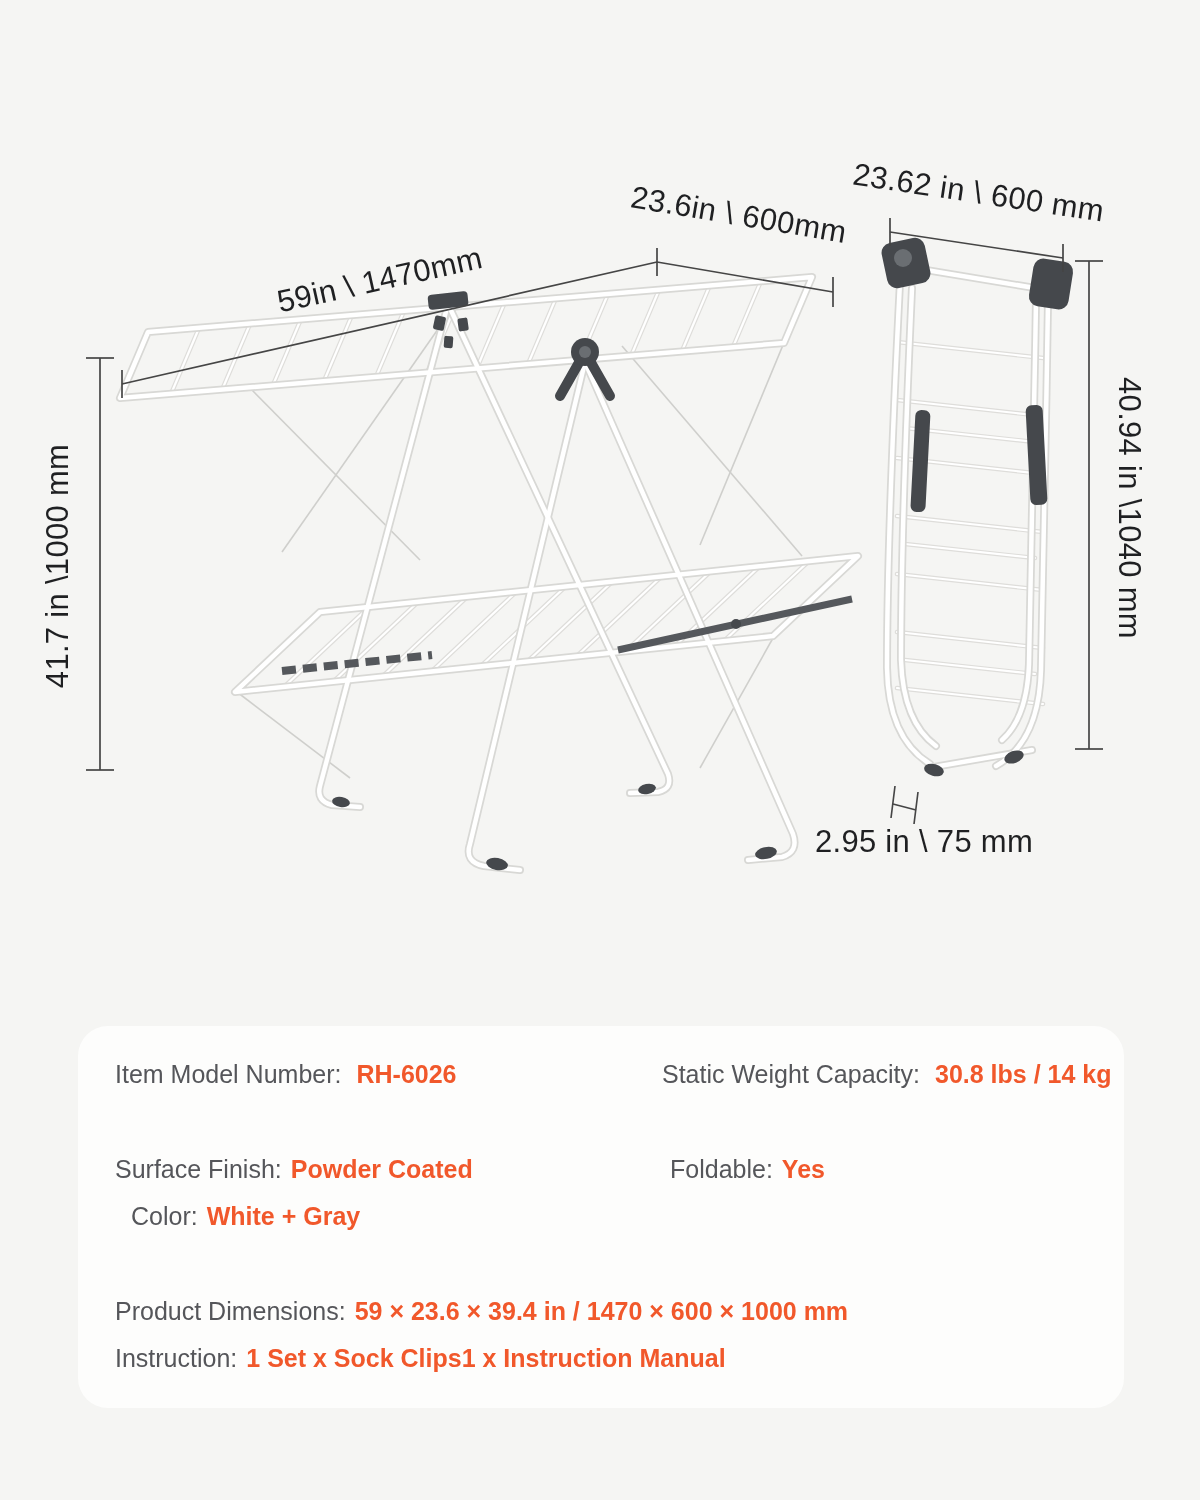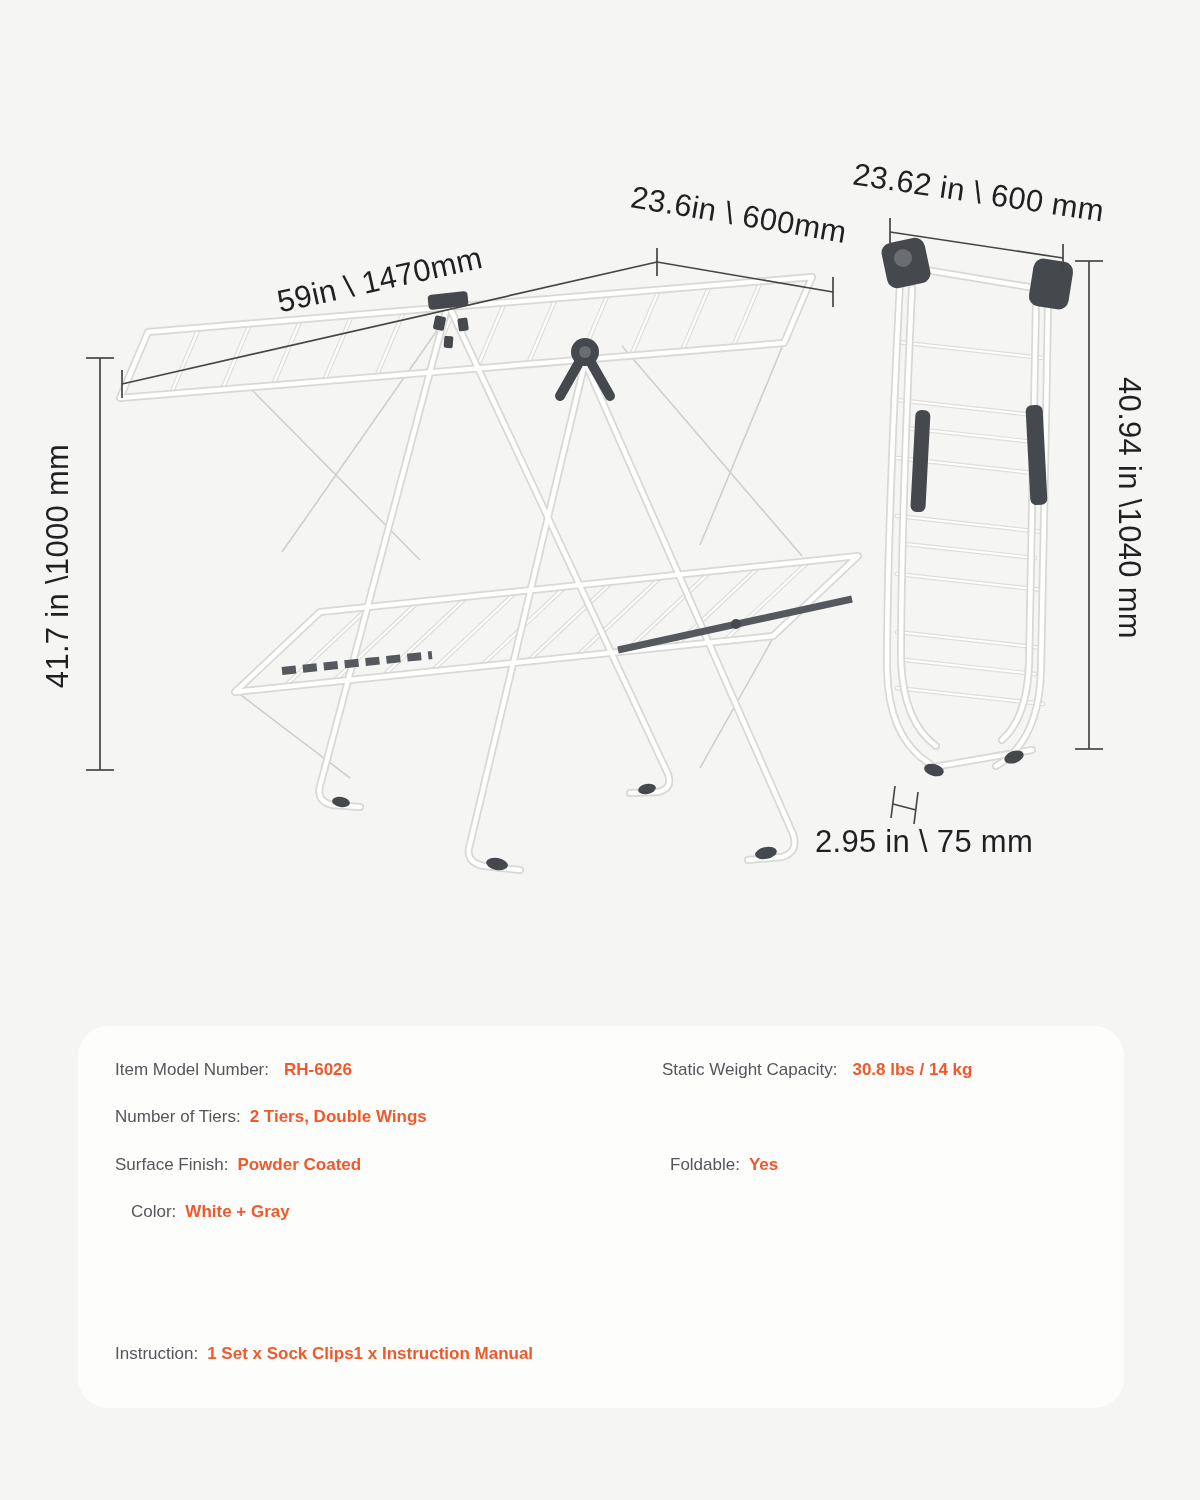--- a/index.html
+++ b/index.html
@@ -18,21 +18,21 @@
   .wire{stroke:#cfcfcc;stroke-width:1.6;fill:none;}
   .dark{fill:#45484c;stroke:none;}
   .dark-line{stroke:#55585c;fill:none;}
   .dim-line{stroke:#454545;stroke-width:1.7;fill:none;}
   .dim-label{font-size:31px;fill:#1f2022;letter-spacing:.3px;}
   
   .spec-card{
     position:absolute;left:78px;top:1026px;width:1046px;height:382px;
     background:#fdfdfc;border-radius:30px;
   }
-  .spec-row{position:absolute;white-space:nowrap;font-size:17px;color:#55565a;}
+  .spec-row{position:absolute;white-space:nowrap;font-size:25px;color:#55565a;}
   .spec-row .lbl{color:#55565a;font-weight:400;}
   .spec-row .val{color:#f1582b;font-weight:700;margin-left:9px;}
   .spec-row.gap-lg .val{margin-left:15px;}
   .spec-row .val2{color:#f1582b;font-weight:700;}
   .col-left{left:37px;}
   .col-right{left:584px;}
   .col-right.indent{left:592px;}
   .r0{top:34px;} .r1{top:81px;} .r2{top:129px;text-align:right;} .r3{top:176px;margin-left:16px;}
   .r4{top:223px;} .r5{top:271px;} .r6{top:318px;}
 </style>
@@ -187,29 +187,29 @@
     <line class="dim-line" x1="893" y1="804" x2="916" y2="810"></line>
     <text class="dim-label" x="924" y="852" text-anchor="middle">2.95 in \ 75 mm</text>
   </g>
 </svg>
 
 <div class="spec-card">
 
   <div class="spec-row col-left r0 gap-lg">
     <span class="lbl">Item Model Number:</span><span class="val">RH-6026</span>
   </div>
-  <div class="spec-row col-left r1">
-    <span class="lbl">Number of Tiers:</span><span class="val">2 Tiers, Double Wings</span>
-  </div>
   <div class="spec-row col-left r2">
     <span class="lbl">Surface Finish:</span><span class="val">Powder Coated</span>
   </div>
   <div class="spec-row col-left r3">
     <span class="lbl">Color:</span><span class="val">White + Gray</span>
   </div>
+  <div class="spec-row col-left r5">
+    <span class="lbl">Product Dimensions:</span><span class="val">59 × 23.6 × 39.4 in / 1470 × 600 × 1000 mm</span>
+  </div>
   <div class="spec-row col-left r6">
     <span class="lbl">Instruction:</span><span class="val">1 Set x Sock Clips</span><span class="val2">1 x Instruction Manual</span>
   </div>
 
   <div class="spec-row col-right r0 gap-lg">
     <span class="lbl">Static Weight Capacity:</span><span class="val">30.8 lbs / 14 kg</span>
   </div>
   <div class="spec-row col-right indent r2">
     <span class="lbl">Foldable:</span><span class="val">Yes</span>
   </div>

